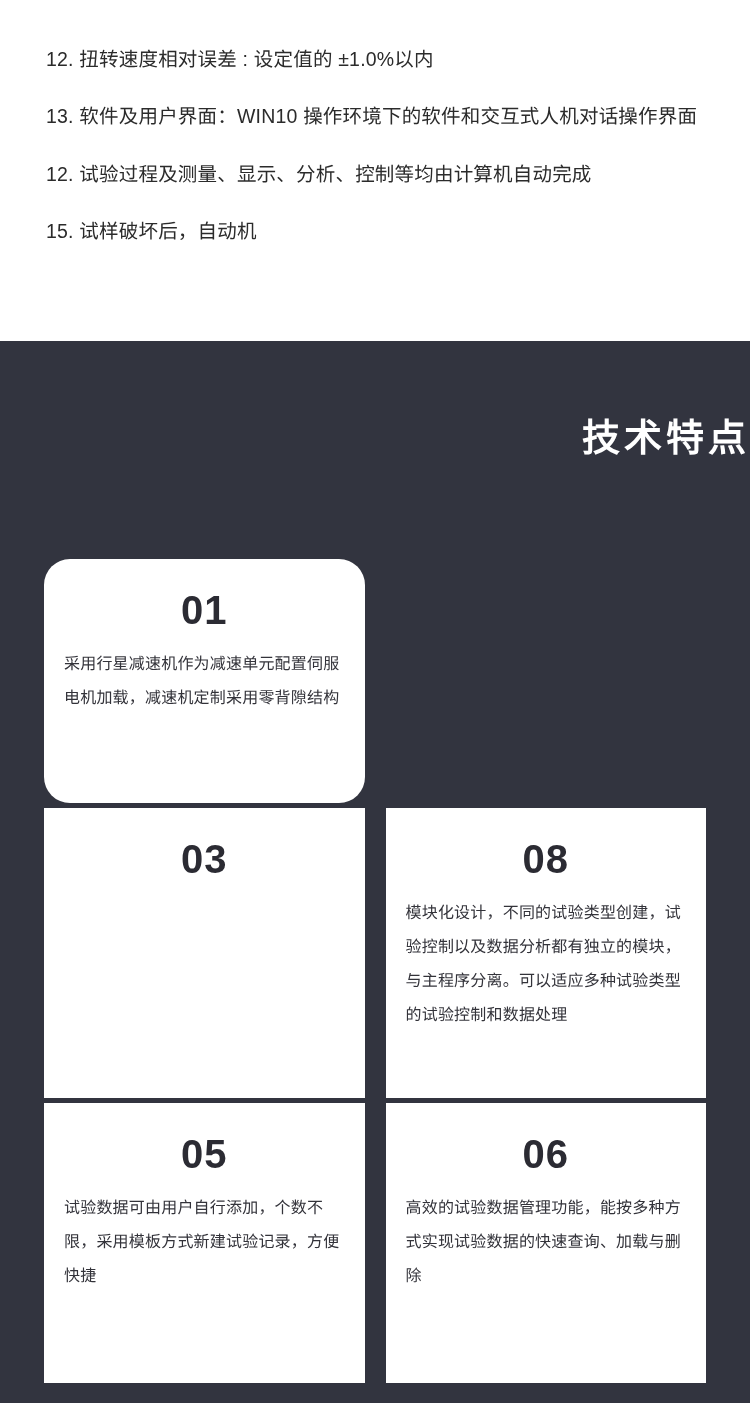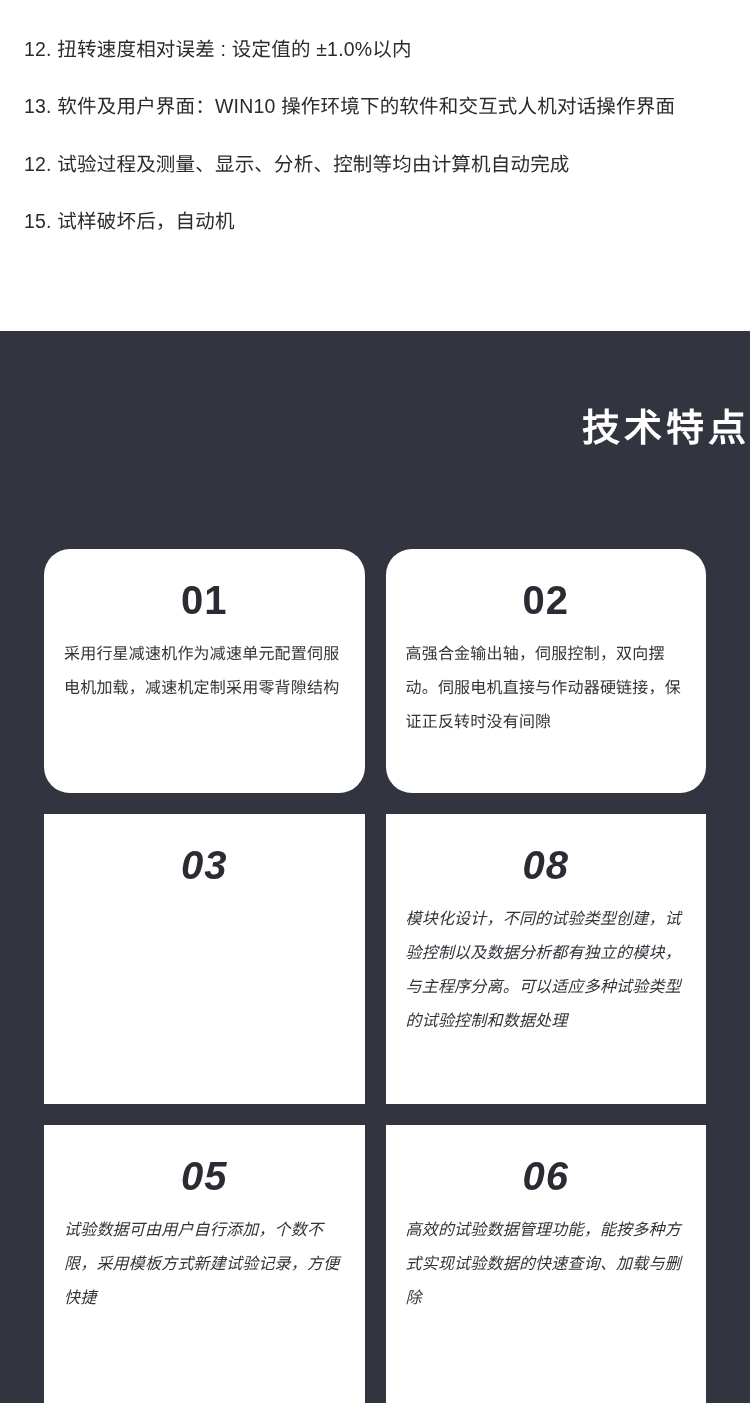--- a/index.html
+++ b/index.html
@@ -16,22 +16,23 @@
   .page {
     width: 750px;
     min-height: 1403px;
     position: relative;
     overflow: hidden;
   }
 
   
   .spec-block {
     background: #ffffff;
-    padding: 10px 30px 40px 24px;
+    padding: 10px 30px 40px 46px;
     box-sizing: border-box;
+    margin-top: 10px;
   }
   .spec-item {
     font-size: 19.5px;
     line-height: 38px;
     color: #2b2b2b;
     letter-spacing: 0.2px;
     word-break: break-word;
   }
 
   
@@ -77,45 +78,41 @@
     font-size: 16px;
     line-height: 34px;
     color: #33333a;
     letter-spacing: 0.2px;
     text-align: left;
   }
   
   .row1 .card { min-height: 244px; border-radius: 26px; }
   .row2 .card { min-height: 290px; }
   .row3 .card { min-height: 280px; }
-  .cards-grid + .cards-grid { margin-top: 21px; font-style: italic; }
+  .cards-grid + .cards-grid { margin-top: 5px; }
 </style>
 </head>
 <body>
 
 <div class="page">
 
   <section class="spec-block">
     <p class="spec-item">12. 扭转速度相对误差 : 设定值的 ±1.0%以内</p>
     <p class="spec-item">13. 软件及用户界面：WIN10 操作环境下的软件和交互式人机对话操作界面</p>
     <p class="spec-item">12. 试验过程及测量、显示、分析、控制等均由计算机自动完成</p>
     <p class="spec-item">15. 试样破坏后，自动机</p>
   </section>
 
   <section class="features">
     <h2 class="features-title">技术特点</h2>
 
     <div class="cards-grid row1">
       <div class="card">
         <div class="card-num">01</div>
         <div class="card-text">采用行星减速机作为减速单元配置伺服电机加载，减速机定制采用零背隙结构</div>
-      </div>
-      <div class="card">
-        <div class="card-num">02</div>
-        <div class="card-text">高强合金输出轴，伺服控制，双向摆动。伺服电机直接与作动器硬链接，保证正反转时没有间隙</div>
       </div>
     </div>
 
     <div class="cards-grid row2">
       <div class="card">
         <div class="card-num">03</div>
       </div>
       <div class="card">
         <div class="card-num">08</div>
         <div class="card-text">模块化设计，不同的试验类型创建，试验控制以及数据分析都有独立的模块，与主程序分离。可以适应多种试验类型的试验控制和数据处理</div>

